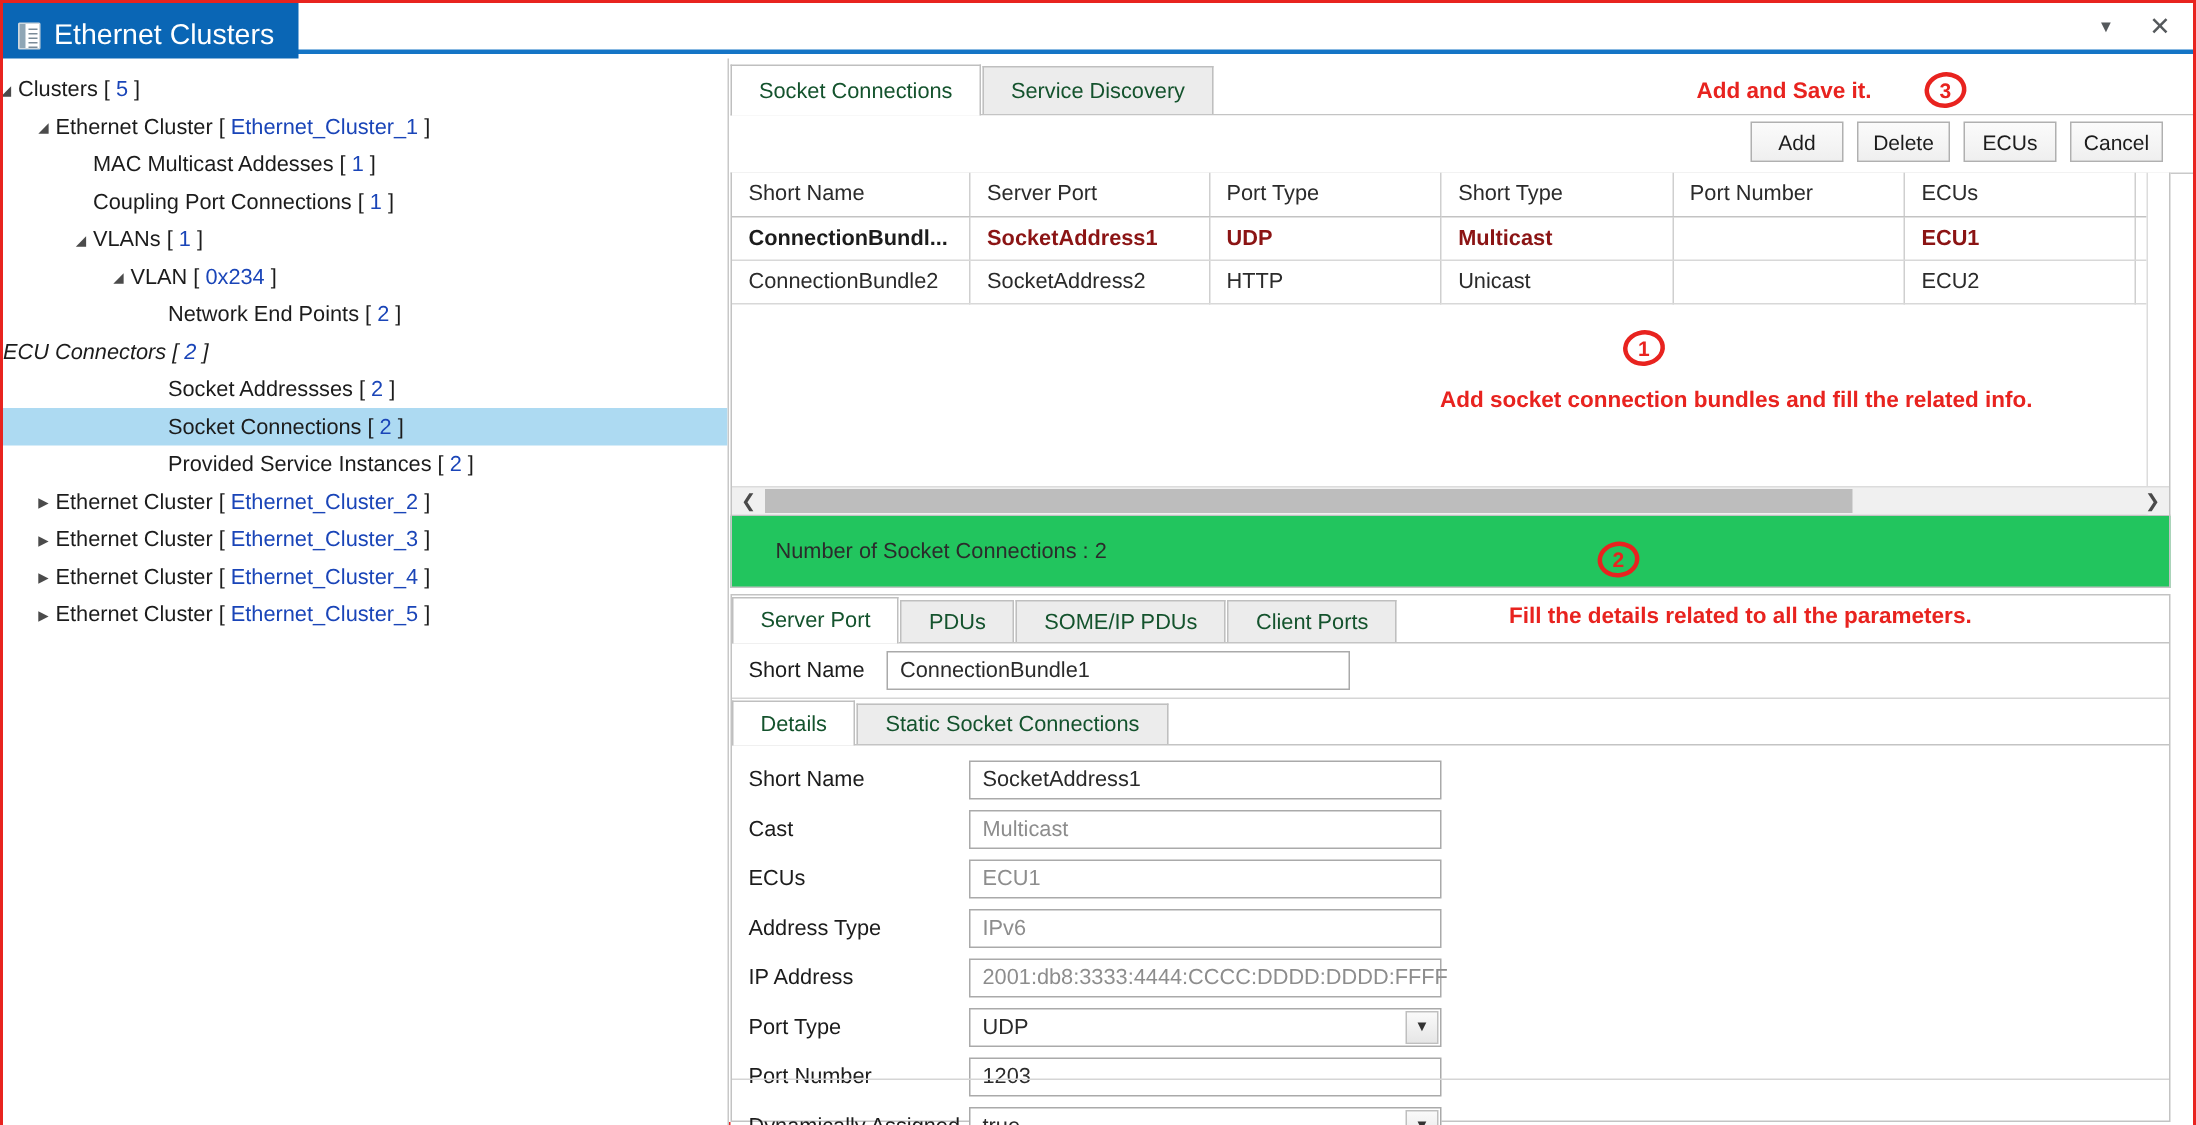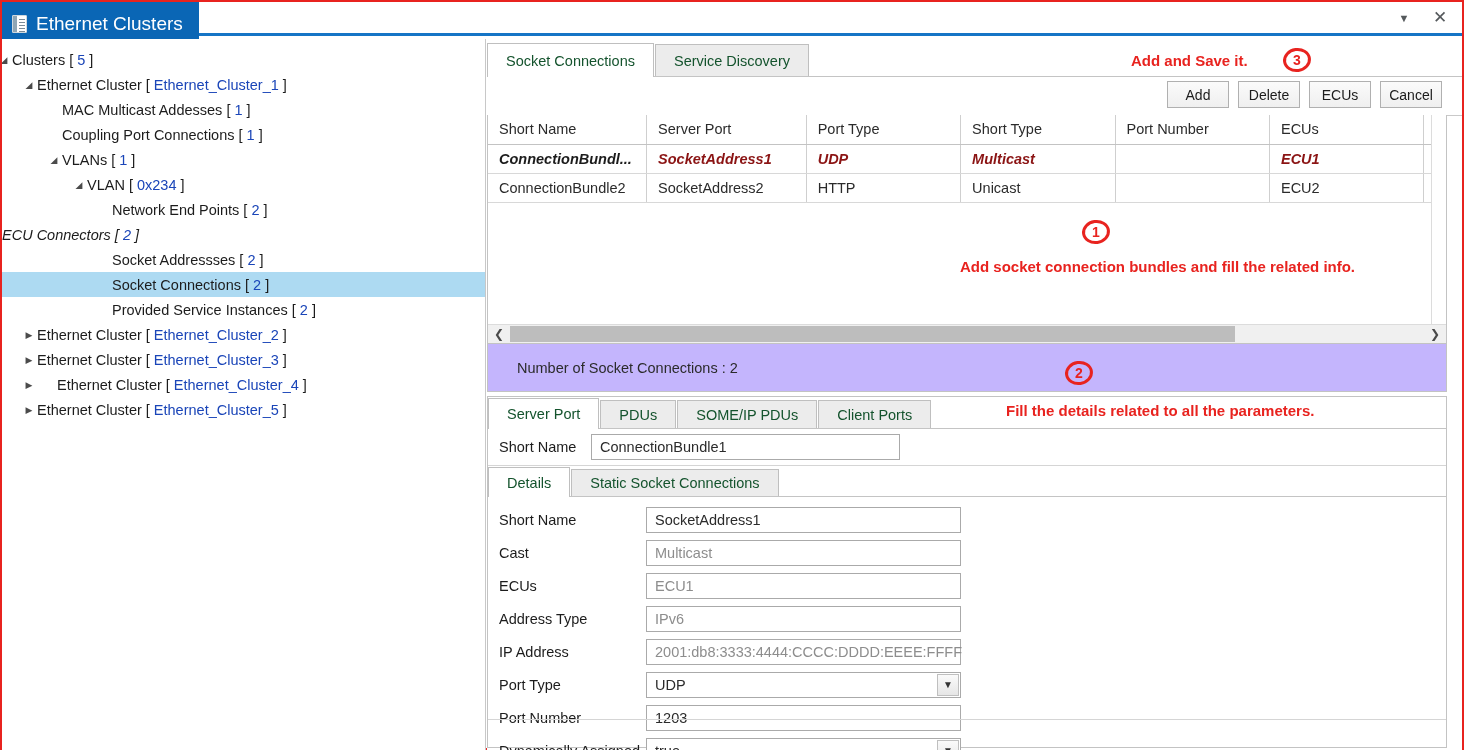--- a/index.html
+++ b/index.html
@@ -180,21 +180,21 @@
     font-size: 14.5px;
     color: #2b2b2b;
     padding: 0 0 0 11px;
     height: 29px;
     border-right: 1px solid #cfcfcf;
     border-bottom: 1px solid #d8d8d8;
     white-space: nowrap;
     overflow: hidden;
   }
   table.dg thead th { background: #ffffff; border-bottom: 1px solid #c3c3c3; }
-  table.dg tr.hl td { font-weight: bold; color: #8b1414; font-style: italic; }
+  table.dg tr.hl td { font-weight: bold; color: #8b1414; }
   table.dg tr.hl td:first-child { color: #1c1c1c; }
   .grid-empty { height: 80px; }
 
   
   .hscroll {
     position: absolute; left: 0; bottom: 0;
     width: 958px; height: 19px;
     background: #f0f0f0;
     border-top: 1px solid #dcdcdc;
   }
@@ -216,21 +216,21 @@
     background: #ffffff;
     border-left: 1px solid #dcdcdc;
   }
 
   
   .statusrow {
     position: absolute; left: 0; top: 305px;
     width: 960px; height: 48px;
     border: 1px solid #c3c3c3;
     border-top: none;
-    background: #c4b5fd;
+    background: #22c55e;
     display: flex; align-items: center;
     padding-left: 29px;
     font-size: 14.5px; color: #2b2b2b;
   }
 
   
   .detail {
     position: absolute; left: 0; top: 357px;
     width: 960px; height: 352px;
     border: 1px solid #c3c3c3;
@@ -371,21 +371,21 @@
         <div class="tree-row">
           <div class="twisty" style="left: 19px;">▶</div>
           <div style="padding-left: 35px;">Ethernet Cluster [ <span class="lnk">Ethernet_Cluster_2</span> ]</div>
         </div>
         <div class="tree-row">
           <div class="twisty" style="left: 19px;">▶</div>
           <div style="padding-left: 35px;">Ethernet Cluster [ <span class="lnk">Ethernet_Cluster_3</span> ]</div>
         </div>
         <div class="tree-row">
           <div class="twisty" style="left: 19px;">▶</div>
-          <div style="padding-left: 35px; margin-left: 20px;">Ethernet Cluster [ <span class="lnk">Ethernet_Cluster_4</span> ]</div>
+          <div style="padding-left: 35px;">Ethernet Cluster [ <span class="lnk">Ethernet_Cluster_4</span> ]</div>
         </div>
         <div class="tree-row">
           <div class="twisty" style="left: 19px;">▶</div>
           <div style="padding-left: 35px;">Ethernet Cluster [ <span class="lnk">Ethernet_Cluster_5</span> ]</div>
         </div>
       </div>
   </div>
 
   <div class="right-panel">
 
@@ -520,21 +520,21 @@
           </div>
           <div class="f-row">
             <div class="f-label">Address Type</div>
             <div class="f-ctrl muted">
               <span>IPv6</span>
             </div>
           </div>
           <div class="f-row">
             <div class="f-label">IP Address</div>
             <div class="f-ctrl muted">
-              <span>2001:db8:3333:4444:CCCC:DDDD:EEEE:FFFF</span>
+              <span>2001:db8:3333:4444:CCCC:DDDD:DDDD:FFFF</span>
             </div>
           </div>
           <div class="f-row">
             <div class="f-label">Port Type</div>
             <div class="f-ctrl sel-ctrl">
               <span>UDP</span>
               <span class="caret">▼</span>
             </div>
           </div>
           <div class="f-row">

